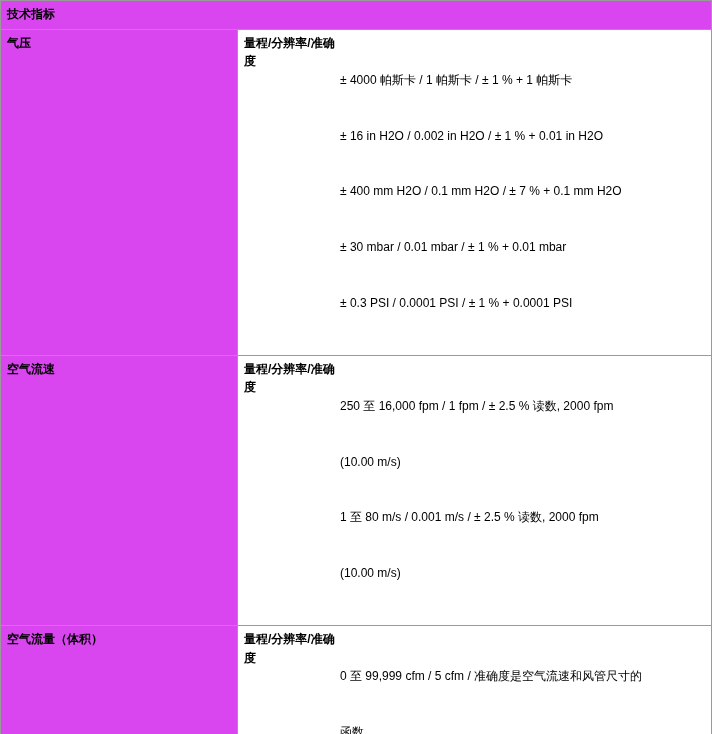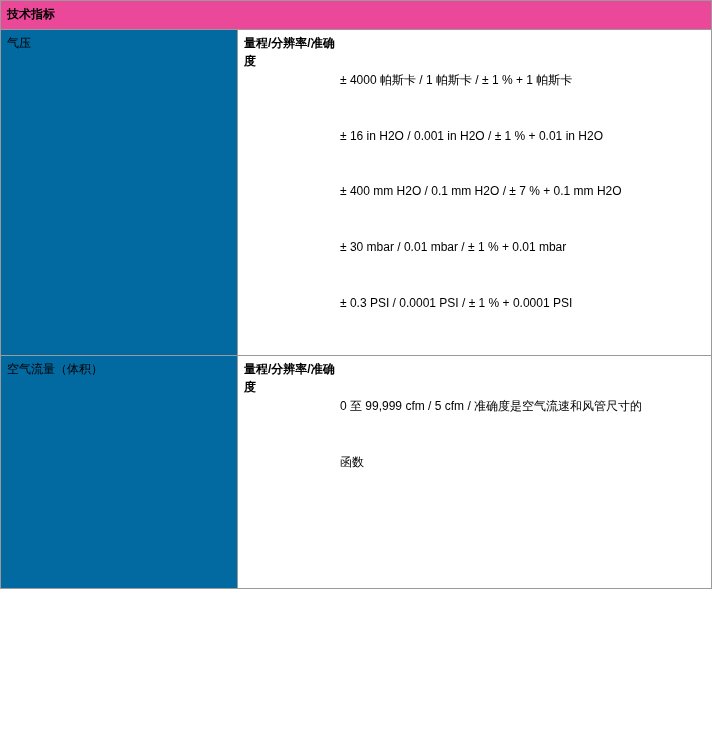--- a/index.html
+++ b/index.html
@@ -24,30 +24,30 @@
     table-layout: fixed;
   }
   table.spec td, table.spec th {
     border: 1px solid #9a9a9a;
     vertical-align: top;
     padding: 4px 6px 5px 6px;
     font-size: 12px;
     line-height: 1.55;
   }
   .section-head td {
-    background: #ec4899;
+    background: #d946ef;
     font-weight: bold;
     font-size: 12.5px;
     padding: 6px 8px;
     border: 1px solid #9a9a9a;
   }
   .lbl {
     width: 185px;
-    font-weight: normal;
-    background: #0369a1;
+    font-weight: bold;
+    background: #d946ef;
   }
   .val {
     background: #ffffff;
   }
   .val div {
     white-space: pre-wrap;
   }
   .two-col {
     display: flex;
   }
@@ -74,29 +74,43 @@
       <td colspan="3">技术指标</td>
     </tr>
 
     <tr>
       <td class="lbl">气压</td>
       <td class="val" colspan="2">
         <div class="two-col">
           <div class="sub">量程/分辨率/准确度</div>
           <div class="body">
             <span class="ln">± 4000 帕斯卡 / 1 帕斯卡 / ± 1 % + 1 帕斯卡</span>
-            <span class="ln">± 16 in H2O / 0.001 in H2O / ± 1 % + 0.01 in H2O</span>
+            <span class="ln">± 16 in H2O / 0.002 in H2O / ± 1 % + 0.01 in H2O</span>
             <span class="ln">± 400 mm H2O / 0.1 mm H2O / ± 7 % + 0.1 mm H2O</span>
             <span class="ln">± 30 mbar / 0.01 mbar / ± 1 % + 0.01 mbar</span>
             <span class="ln">± 0.3 PSI / 0.0001 PSI / ± 1 % + 0.0001 PSI</span>
           </div>
         </div>
       </td>
     </tr>
 
+    <tr>
+      <td class="lbl">空气流速</td>
+      <td class="val" colspan="2">
+        <div class="two-col">
+          <div class="sub">量程/分辨率/准确度</div>
+          <div class="body">
+            <span class="ln">250 至 16,000 fpm / 1 fpm / ± 2.5 % 读数, 2000 fpm</span>
+            <span class="ln">(10.00 m/s)</span>
+            <span class="ln">1 至 80 m/s / 0.001 m/s / ± 2.5 % 读数, 2000 fpm</span>
+            <span class="ln">(10.00 m/s)</span>
+          </div>
+        </div>
+      </td>
+    </tr>
 
     <tr>
       <td class="lbl">空气流量（体积）</td>
       <td class="val" colspan="2">
         <div class="two-col">
           <div class="sub">量程/分辨率/准确度</div>
           <div class="body">
             <span class="ln">0 至 99,999 cfm / 5 cfm / 准确度是空气流速和风管尺寸的</span>
             <span class="ln indent">函数</span>
             

